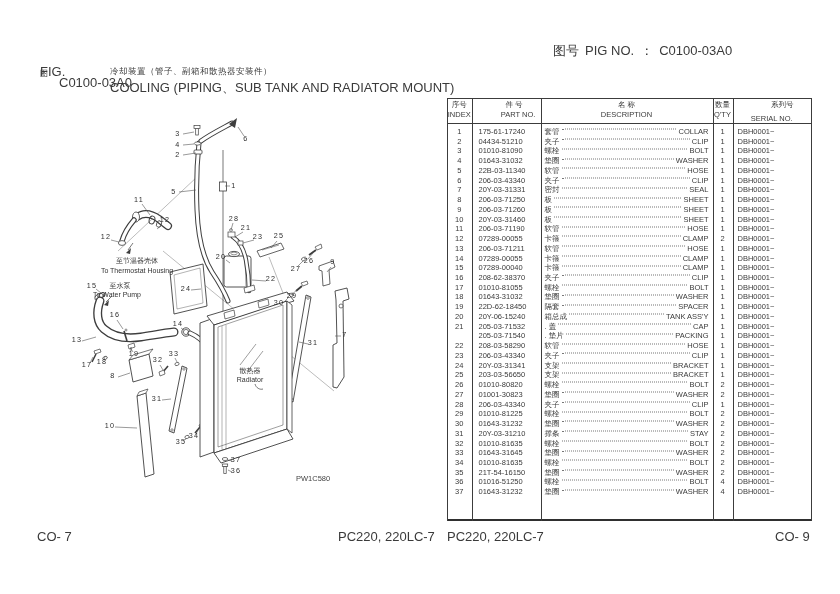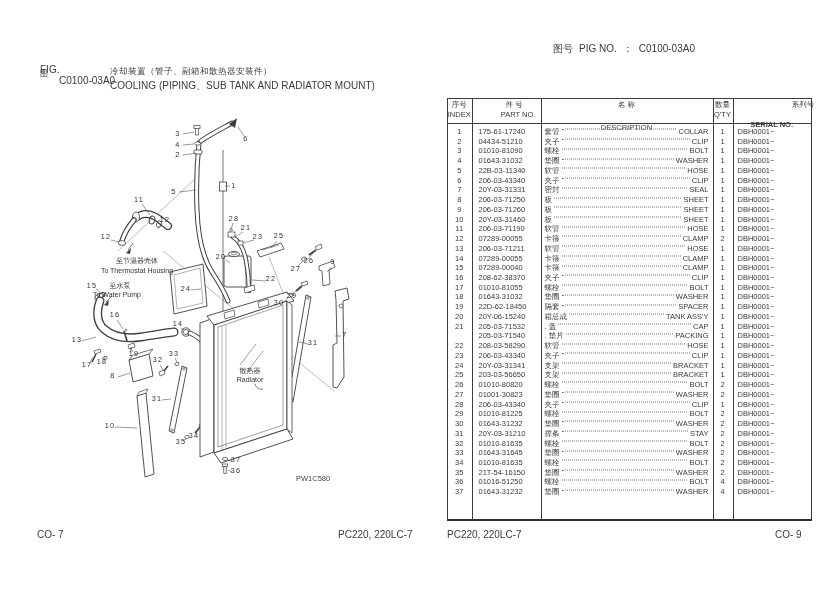--- a/index.html
+++ b/index.html
@@ -1,21 +1,21 @@
 <!DOCTYPE html>
 <html><head>
 <meta charset="utf-8">
 <style>
   html,body{margin:0;padding:0;background:#ffffff;}
   .page{position:relative;width:840px;height:594px;background:#fff;overflow:hidden;
         font-family:"Liberation Sans","DejaVu Sans",sans-serif;color:#3a3a3a;}
   .abs{position:absolute;}
   
   .fig-zh{font-size:8px;}
-  .small{font-size:10px;}
+  .small{font-size:13px;}
   .title-zh{font-size:8.5px;letter-spacing:.5px;}
   .rh span{margin-right:6px;}
   
   .ptable{position:absolute;left:447px;top:98px;width:365px;height:423px;}
   .vline{position:absolute;top:0;bottom:0;width:1.2px;background:#3c3c3c;}
   .hline{position:absolute;left:0;right:0;height:1.2px;background:#3c3c3c;}
   .bline{position:absolute;left:0;right:0;bottom:0;height:2.4px;background:#2f2f2f;}
   .hcell{position:absolute;text-align:center;font-size:7.5px;line-height:10px;white-space:nowrap;}
   .rows{position:absolute;left:0;right:0;top:29px;}
   .trow{display:flex;height:9.74px;line-height:9.74px;font-size:7.5px;white-space:nowrap;}
@@ -279,25 +279,25 @@
     <div class="vline" style="left:93.5px;"></div>
     <div class="vline" style="left:265.5px;"></div>
     <div class="vline" style="left:285.5px;"></div>
     <div class="vline" style="left:363.8px;"></div>
 
     <span class="hcell" style="left:0;width:24.5px;top:2px;">序号</span>
     <span class="hcell" style="left:0;width:24.5px;top:12px;">INDEX</span>
     <span class="hcell" style="left:24.5px;width:85px;top:2px;">件  号</span>
     <span class="hcell" style="left:24.5px;width:93px;top:12px;">PART NO.</span>
     <span class="hcell" style="left:93.5px;width:172px;top:2px;">名  称</span>
-    <span class="hcell" style="left:93.5px;width:172px;top:25px;">DESCRIPTION</span>
+    <span class="hcell" style="left:93.5px;width:172px;top:12px;">DESCRIPTION</span>
     <span class="hcell" style="left:265.5px;width:20px;top:2px;">数量</span>
     <span class="hcell" style="left:265.5px;width:20px;top:12px;">Q'TY</span>
-    <span class="hcell" style="left:289px;width:78.3px;top:2px;text-align:right;">系列号</span>
-    <span class="hcell" style="left:285.5px;width:78.3px;top:22px;font-weight:bold;">SERIAL NO.</span>
+    <span class="hcell" style="left:296px;width:78.3px;top:2px;">系列号</span>
+    <span class="hcell" style="left:285.5px;width:78.3px;top:16px;">SERIAL NO.</span>
 
     <div class="rows" id="rows-host">
         <div class="trow">
           <div class="tc ci">1</div>
           <div class="tc cp">175-61-17240</div>
           <div class="tc cd">
             <span>套管</span>
             <span class="leader"></span>
             <span>COLLAR</span>
           </div>

